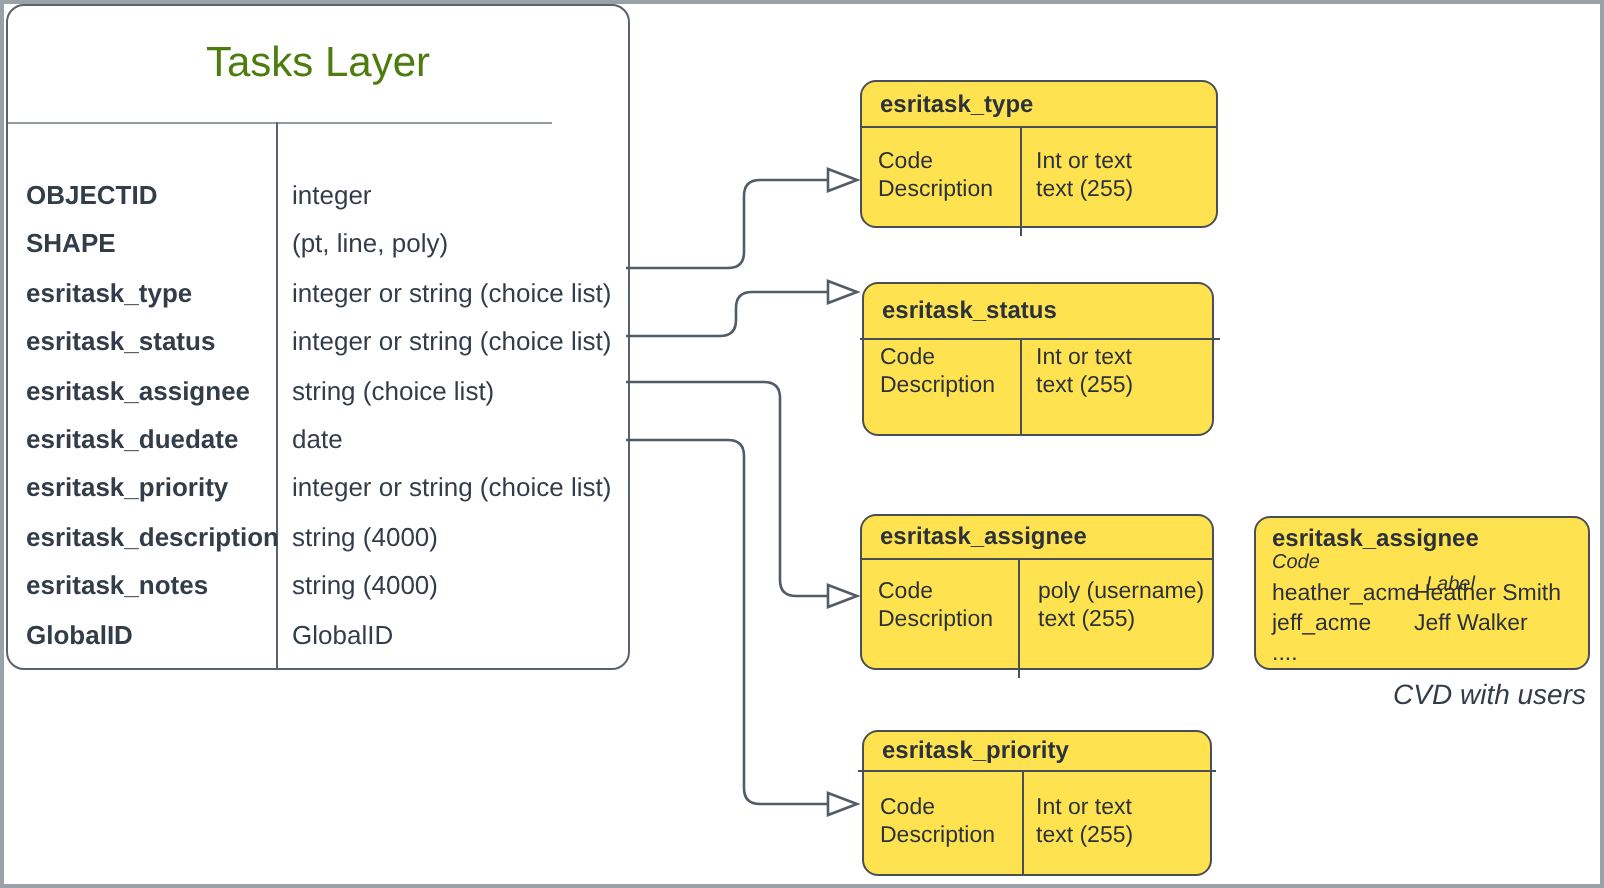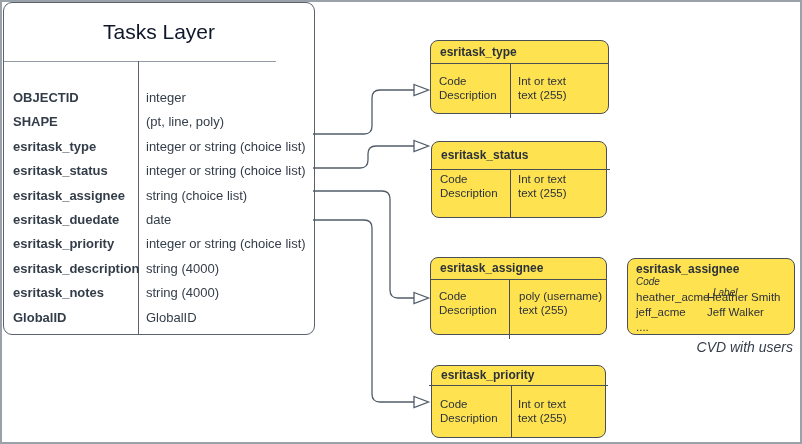--- a/index.html
+++ b/index.html
@@ -6,21 +6,21 @@
   #canvas{
     position:relative;width:802px;height:444px;background:#ffffff;
     font-family:"Liberation Sans", sans-serif;color:#333d49;overflow:hidden;
   }
   #frame{position:absolute;inset:0;border:2px solid #9aa1a8;pointer-events:none;z-index:9;}
 
   
   #tasks{position:absolute;left:3px;top:2px;width:310px;height:331px;
     border:1px solid #59626e;border-radius:9px;background:#fff;}
   #tasks .t-title{position:absolute;left:0;right:0;top:0;height:58px;line-height:58px;
-    text-align:center;font-size:21px;color:#0f172a;}
+    text-align:center;font-size:21px;color:#4d7c0f;}
   #tasks .t-hdiv{position:absolute;left:0;top:58px;width:272px;height:1px;background:#929ba6;}
   #tasks .t-vdiv{position:absolute;left:134px;top:58px;bottom:0;width:1px;background:#59626e;}
   #tasks .t-rows{position:absolute;left:0;right:0;top:83px;}
   #tasks .t-row{position:relative;height:24.4px;line-height:24.4px;font-size:13px;}
   #tasks .t-row .fname{position:absolute;left:9px;white-space:nowrap;font-weight:bold;}
   #tasks .t-row .ftype{position:absolute;left:142px;white-space:nowrap;text-align:center;}
   #tasks .t-row.bold .fname{font-weight:bold;}
 
   
   .domain-box{position:absolute;background:#ffe24f;border:1px solid #494f55;border-radius:8px;}

